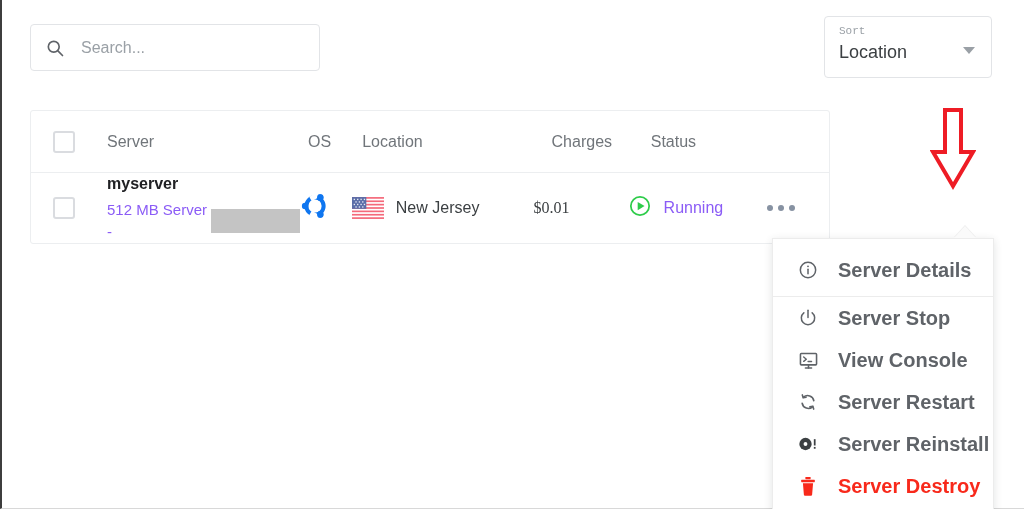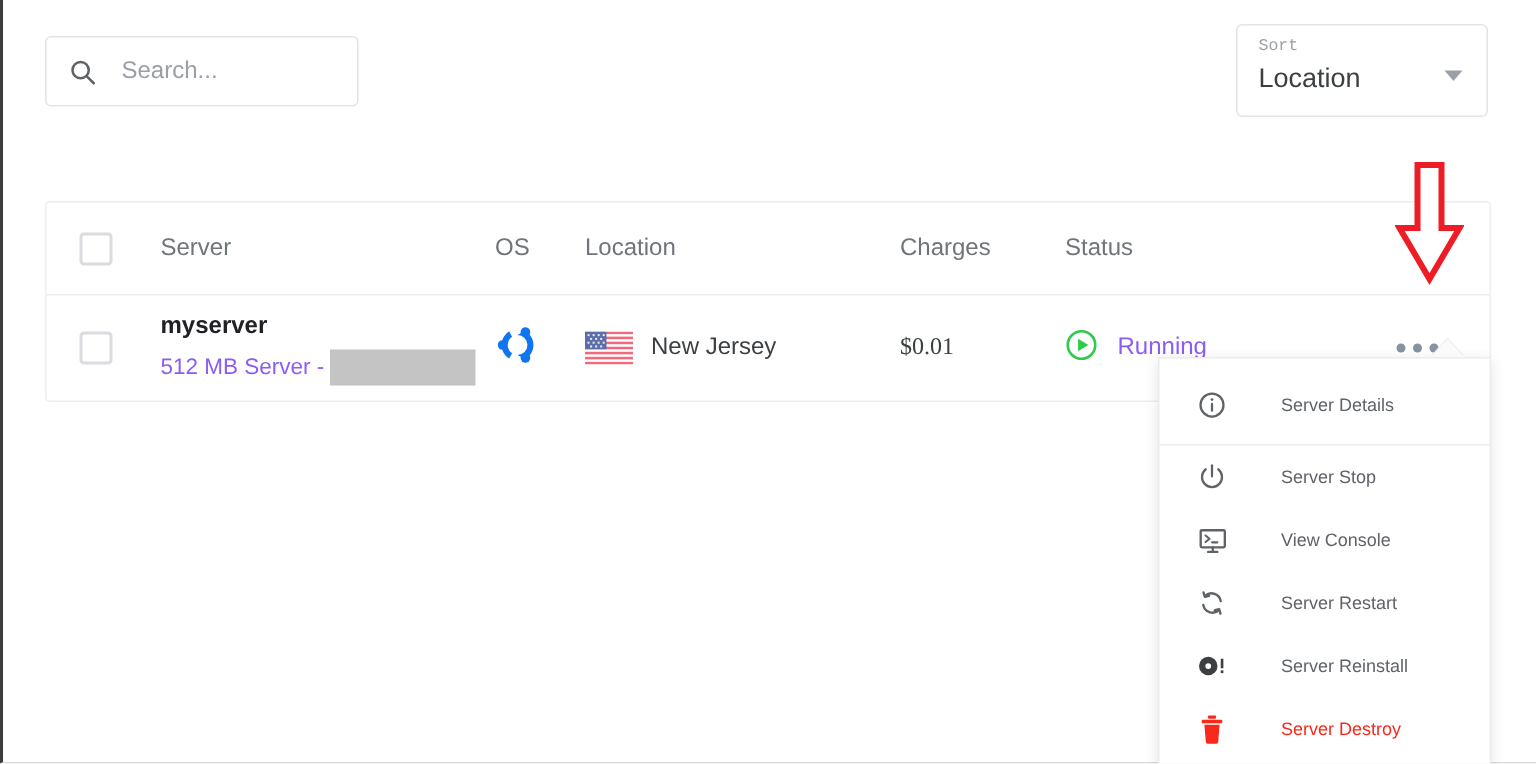--- a/index.html
+++ b/index.html
@@ -15,21 +15,21 @@
     width: 1024px; height: 509px;
     background: #ffffff;
     border-left: 2px solid #3d3d3d;
     border-bottom: 1px solid #d8d8d8;
   }
 
   
   .search-box {
     position: absolute;
     left: 28px; top: 24px;
-    width: 209px; height: 47px;
+    width: 290px; height: 47px;
     background: #fff;
     border: 1px solid #e2e4e7;
     border-radius: 4px;
     display: flex; align-items: center;
     padding: 0 14px;
   }
   .search-icon { flex: 0 0 auto; margin-right: 14px; display:flex; }
   .search-input {
     border: none; outline: none; background: transparent;
     font-family: "Liberation Sans", sans-serif;
@@ -54,25 +54,24 @@
     width: 0; height: 0;
     border-left: 6px solid transparent;
     border-right: 6px solid transparent;
     border-top: 7px solid #9aa0a6;
   }
 
   
   .card {
     position: absolute;
     left: 28px; top: 110px;
-    width: 964px;
+    width: 800px;
     background: #fff;
     border: 1px solid #eceef0;
     border-radius: 3px;
-    margin-top: 24px;
   }
   .row {
     display: flex; align-items: center;
     height: 62px;
     padding-left: 22px;
     position: relative;
   }
   .row.header { border-bottom: 1px solid #eceef0; }
   .row.body { height: 70px; }
 
@@ -127,21 +126,21 @@
     z-index: 21;
     filter: drop-shadow(0 -1px 0 #ececec);
   }
   .menu-item {
     display: flex; align-items: center;
     height: 42px;
     padding-left: 24px;
     cursor: pointer;
   }
   .menu-item .mi-icon { width: 22px; height: 22px; display:flex; align-items:center; justify-content:center; flex:0 0 auto; }
-  .menu-item .mi-label { margin-left: 35px; font-size: 12px; color: #5f6368; }
+  .menu-item .mi-label { margin-left: 19px; font-size: 20px; color: #5f6368; font-weight: bold; }
   .menu-item.danger .mi-label { color: #f8291b; }
   .menu-sep { height: 1px; background: #ececec; margin: 5px 0 0 0; }
   .menu-pad-top { height: 10px; }
   .menu-pad-bot { height: 8px; }
 </style>
 </head>
 <body>
 
 <div id="page">
 

